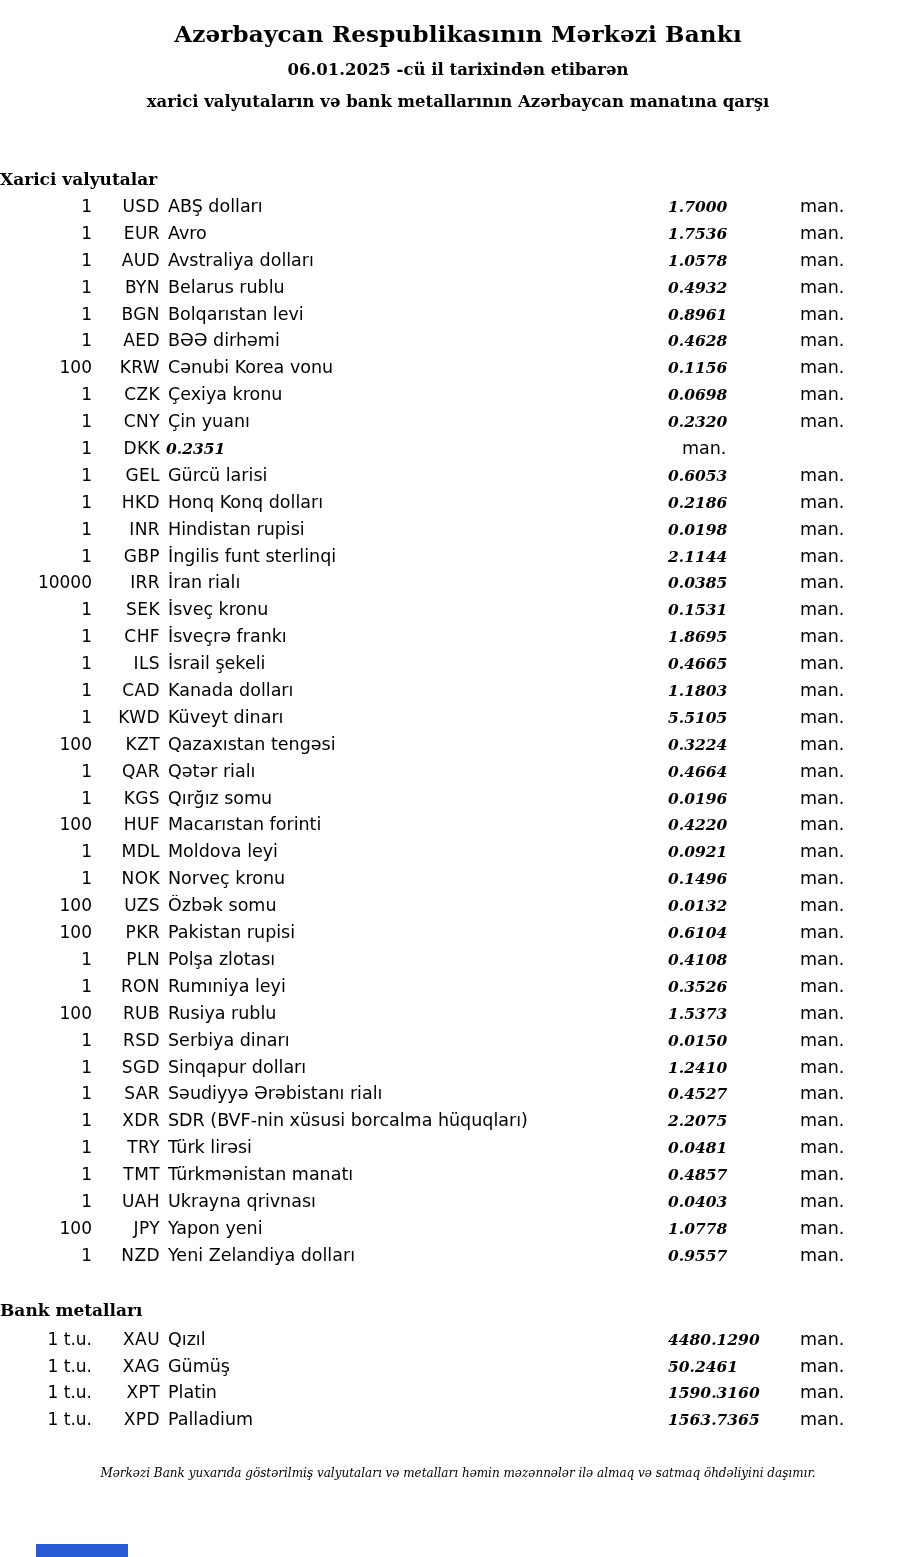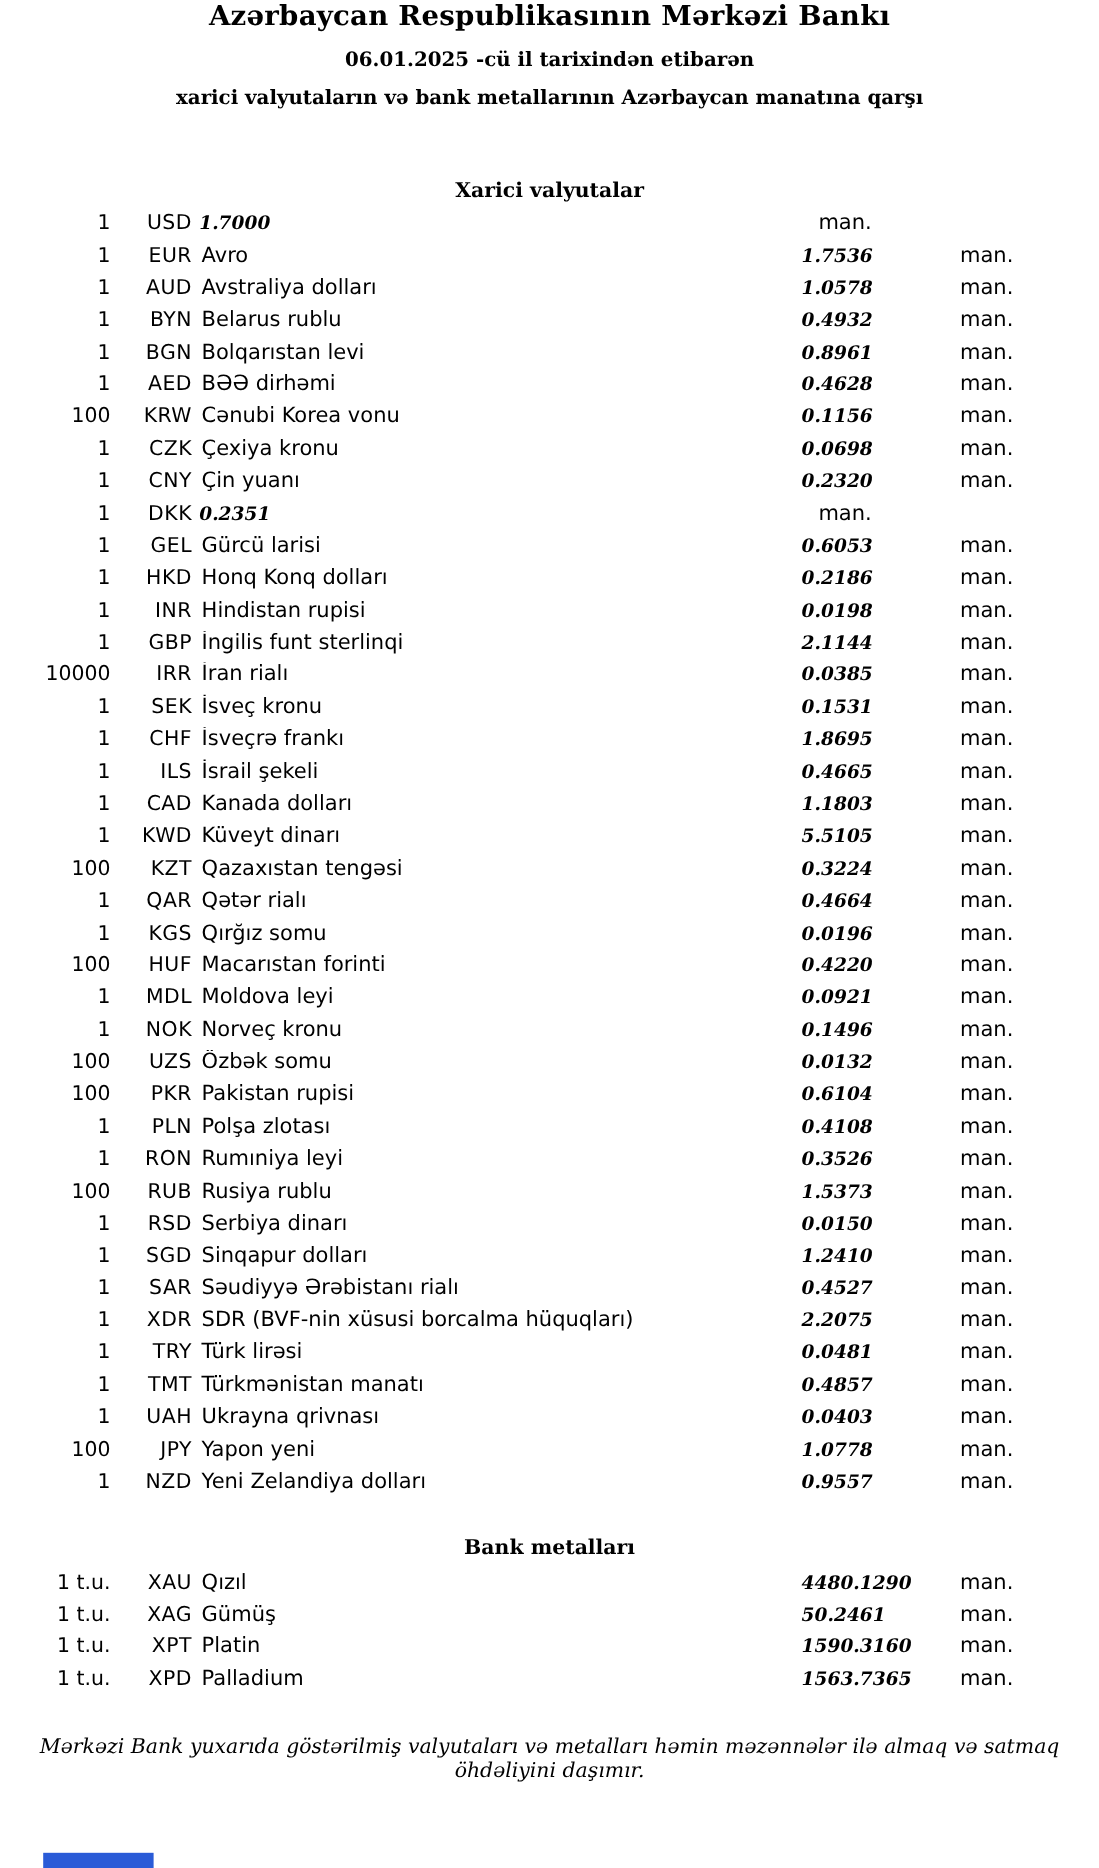--- a/index.html
+++ b/index.html
@@ -9,35 +9,36 @@
     height: 1557px;
     position: relative;
     overflow: hidden;
     font-family: "DejaVu Sans", "Liberation Sans", sans-serif;
     color: #000000;
   }
   .page { width: 100%; height: 100%; position: relative; }
 
   .doc-header {
     text-align: center;
+    padding-top: 20px;
     font-family: "DejaVu Serif", "Liberation Serif", serif;
   }
   .doc-title {
     font-size: 23px;
     font-weight: bold;
     letter-spacing: 0.2px;
   }
   .doc-subtitle {
     font-size: 16.5px;
     font-weight: bold;
     margin-top: 13px;
   }
 
   .section-title {
-    text-align: center;
+    text-align: left;
     font-family: "DejaVu Serif", "Liberation Serif", serif;
     font-weight: bold;
     font-size: 17px;
   }
   .section-title.currencies { margin-top: 58px; margin-bottom: 7px; }
   .section-title.metals { margin-top: 28px; margin-bottom: 9px; }
 
   .rate-table {
     padding-left: 34px;
     padding-right: 68px;
@@ -59,21 +60,21 @@
     font-weight: bold;
     font-size: 15.5px;
   }
   .man  { text-align: left; font-size: 17.5px; padding-left: 14px; }
 
   .footer-note {
     margin-top: 30px;
     text-align: center;
     font-family: "DejaVu Serif", "Liberation Serif", serif;
     font-style: italic;
-    font-size: 17px;
+    font-size: 12px;
     padding: 0 18px;
   }
 
   .bottom-blue {
     position: absolute;
     left: 36px;
     bottom: 0;
     width: 92px;
     height: 13px;
     background: #2a5bd7;
@@ -89,20 +90,21 @@
     <div class="doc-subtitle">06.01.2025 -cü il tarixindən etibarən</div>
     <div class="doc-subtitle">xarici valyutaların və bank metallarının Azərbaycan manatına qarşı</div>
   </div>
 
   <div class="section-title currencies">Xarici valyutalar</div>
 
   <div class="rate-table">
   <div class="row">
     <span class="qty">1</span>
     <span class="code">USD</span>
+    <span class="name">ABŞ dolları</span>
     <span class="rate">1.7000</span>
     <span class="man">man.</span>
   </div>
 
   <div class="row">
     <span class="qty">1</span>
     <span class="code">EUR</span>
     <span class="name">Avro</span>
     <span class="rate">1.7536</span>
     <span class="man">man.</span>

